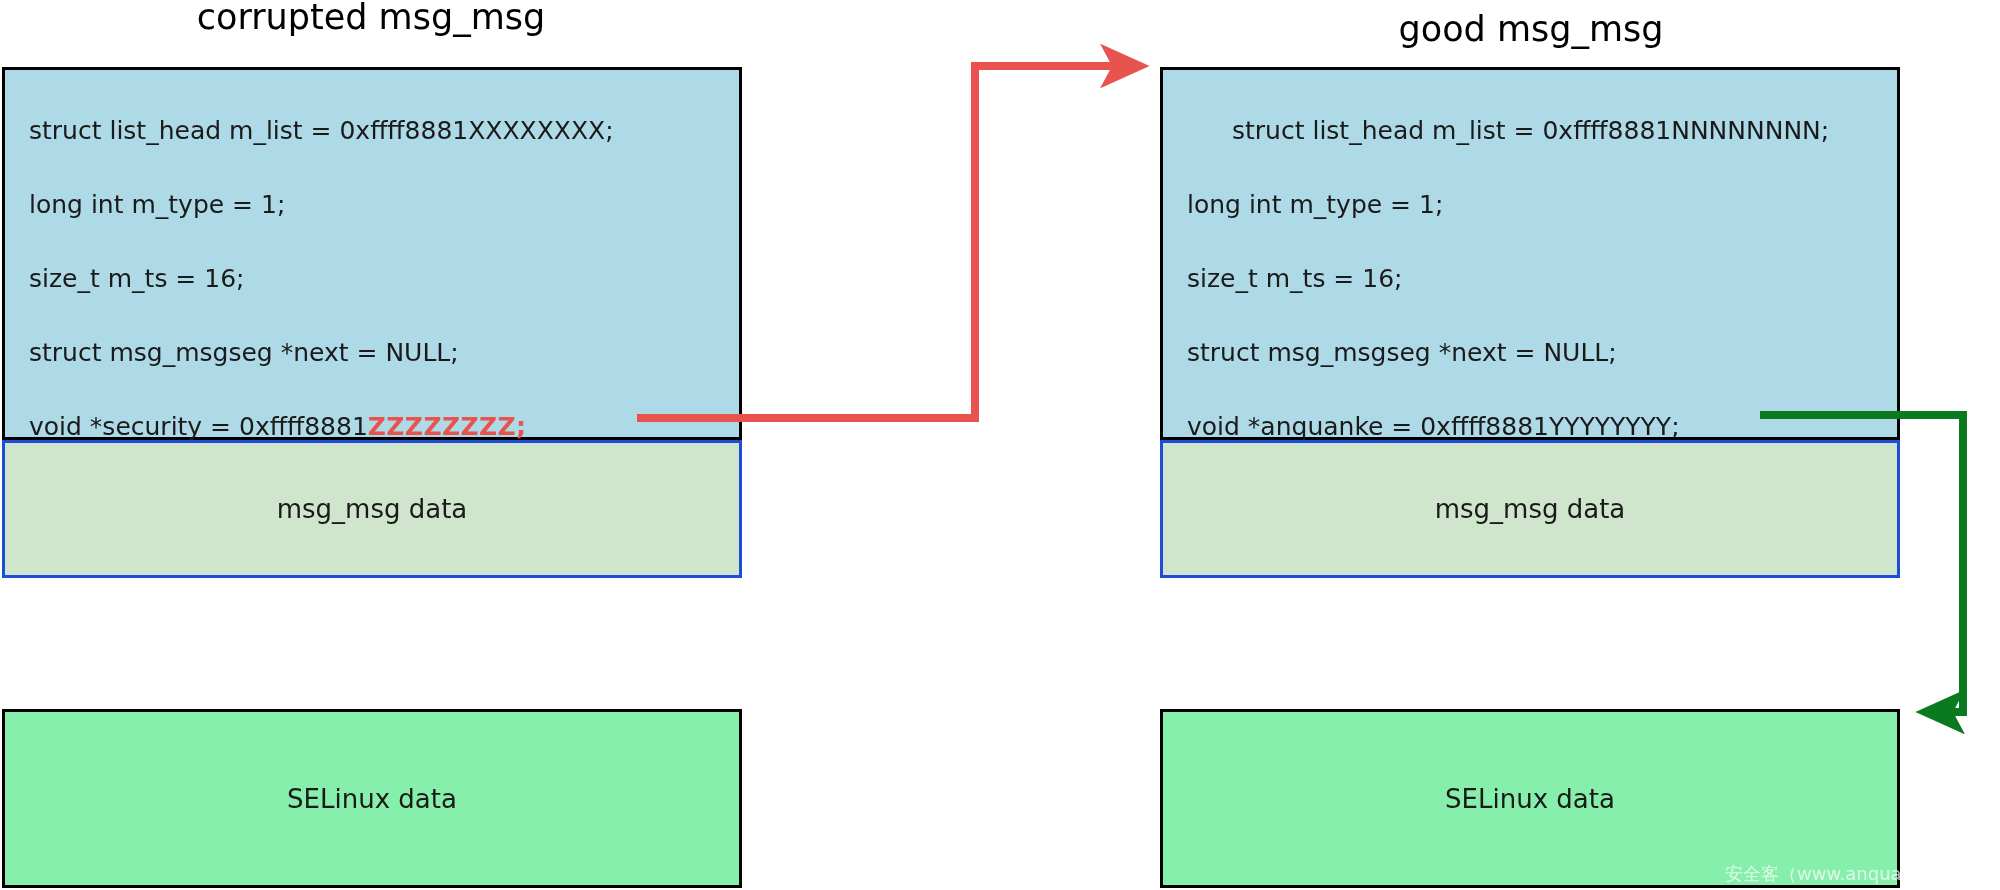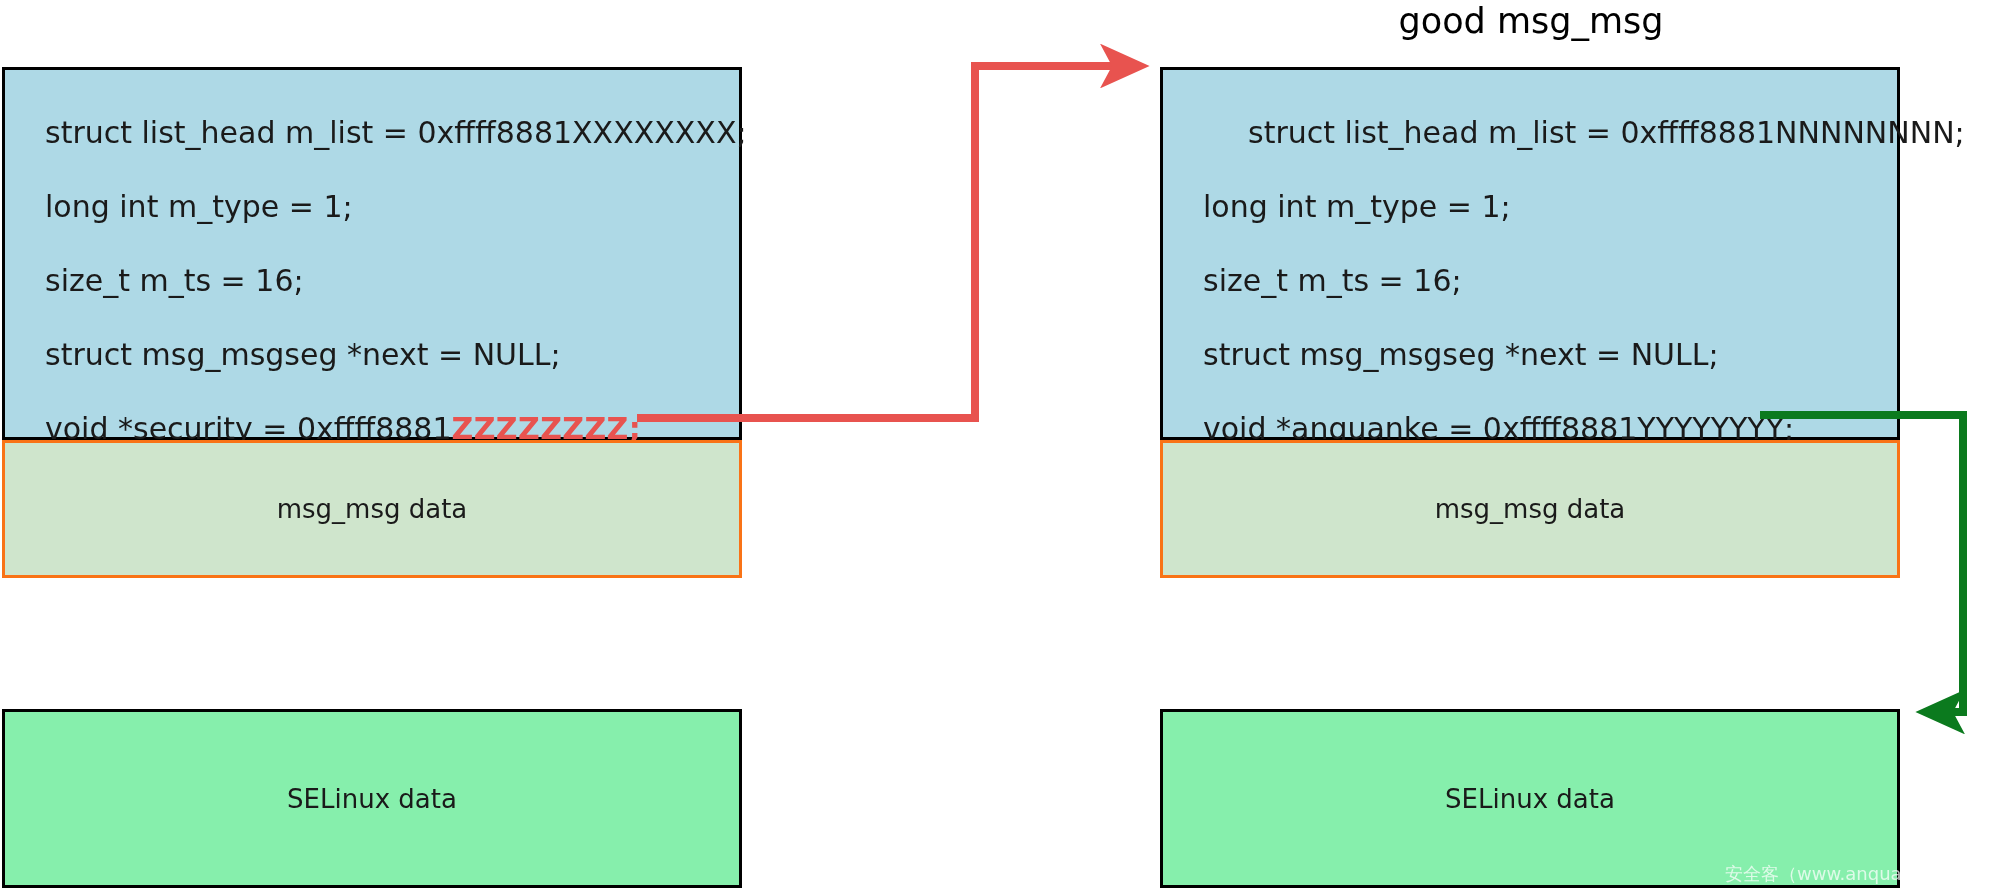--- a/index.html
+++ b/index.html
@@ -32,36 +32,36 @@
 
   .struct-box {
     position: absolute;
     background: #aed9e6;
     border: 3px solid #000000;
     box-sizing: border-box;
     z-index: 2;
   }
   .field-line {
     position: absolute;
-    font-size: 30px;
+    font-size: 25px;
     color: #1a1a1a;
     white-space: nowrap;
-    left: 40px;
+    left: 24px;
     line-height: 1;
   }
   .corrupt {
     color: #e8534f;
     font-weight: bold;
     letter-spacing: 0.4px;
   }
 
   .data-box {
     position: absolute;
     background: #cfe5cc;
-    border: 3px solid #f97316;
+    border: 3px solid #1d4ed8;
     box-sizing: border-box;
     display: flex;
     align-items: center;
     justify-content: center;
     z-index: 2;
   }
   .data-box span {
     font-size: 26px;
     color: #1a1a1a;
   }
@@ -89,22 +89,23 @@
     color: rgba(255,255,255,0.72);
     white-space: nowrap;
     z-index: 9;
   }
 </style>
 </head>
 <body>
 
 <div id="stage">
 
+  <div class="col-title" style="left:0px; top:0px; width:742px;">corrupted msg_msg</div>
 
-  <div class="col-title" style="left:1160px; top:4px; width:742px;">good msg_msg</div>
+  <div class="col-title" style="left:1160px; top:12px; width:742px;">good msg_msg</div>
 
   <div class="struct-box" style="left:2px; top:67px; width:740px; height:373px;">
     <div class="field-line" style="top:48px;">struct list_head m_list = 0xffff8881XXXXXXXX;</div>
     <div class="field-line" style="top:122px;">long int m_type = 1;</div>
     <div class="field-line" style="top:196px;">size_t m_ts = 16;</div>
     <div class="field-line" style="top:270px;">struct msg_msgseg *next = NULL;</div>
     <div class="field-line" style="top:344px;text-align:right;">
       <span>void *security = 0xffff8881</span><span class="corrupt">ZZZZZZZZ;</span>
     </div>
   </div>

